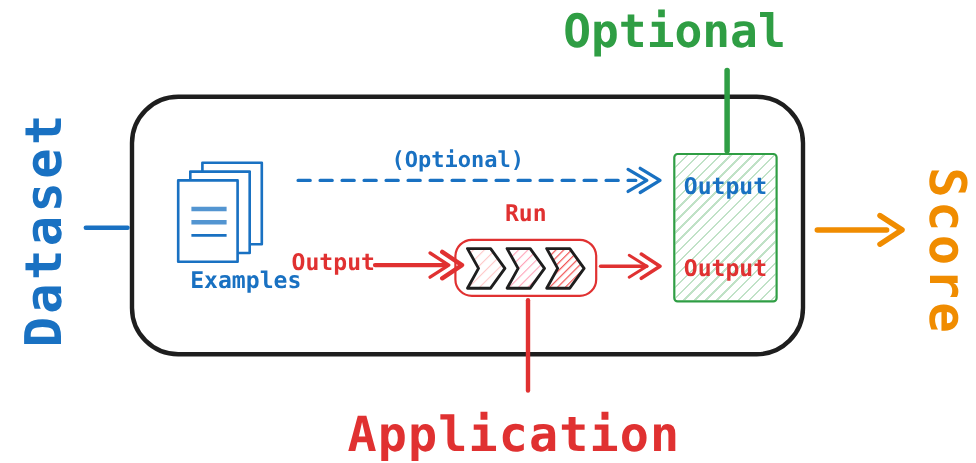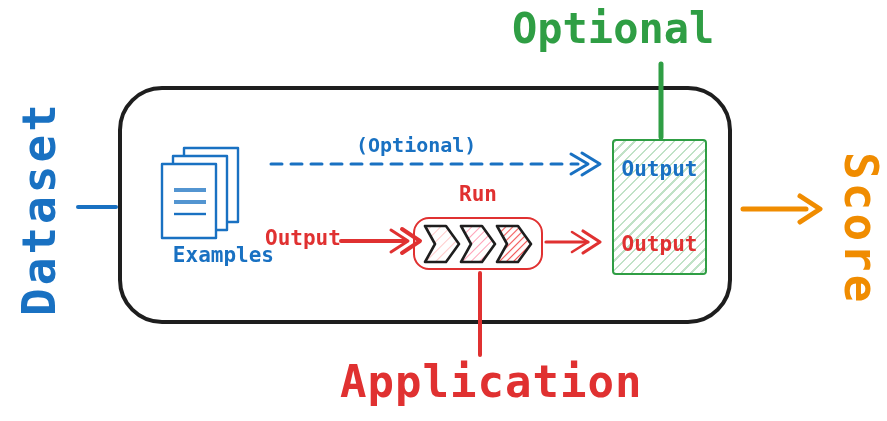--- a/index.html
+++ b/index.html
@@ -12,21 +12,21 @@
   }
   .abs{position:absolute;}
 
   
   .big-label{font-size:42px; line-height:1.1; white-space:nowrap;}
   .lbl-dataset{left:14px; top:316px; color:var(--blue); font-size:46px; letter-spacing:3px;
                transform:rotate(-90deg); transform-origin:0 0;}
   .lbl-score{left:886px; top:152px; color:var(--orange); font-size:46px; letter-spacing:3px;
              transform:rotate(90deg); transform-origin:0 0;}
   .lbl-evaluator{left:512px; top:6px; color:var(--green);}
-  .lbl-application{left:316px; top:358px; color:var(--red); font-size:44px; letter-spacing:1px;margin-left:24px;}
+  .lbl-application{left:316px; top:372px; color:var(--red); font-size:44px; letter-spacing:1px;}
 
   
   .sm{font-size:21px; line-height:1.2; white-space:nowrap;}
   .lbl-optional{left:356px; top:133px; color:var(--blue); font-size:20px;text-align:right;}
   .lbl-input{left:265px; top:226px; color:var(--red);}
   .lbl-run{left:413px; top:182px; width:130px; text-align:center; color:var(--red);}
   .lbl-examples{left:139px; top:243px; width:108px; text-align:right; color:var(--blue);margin-left:27px;}
 
   
   .main-box{

